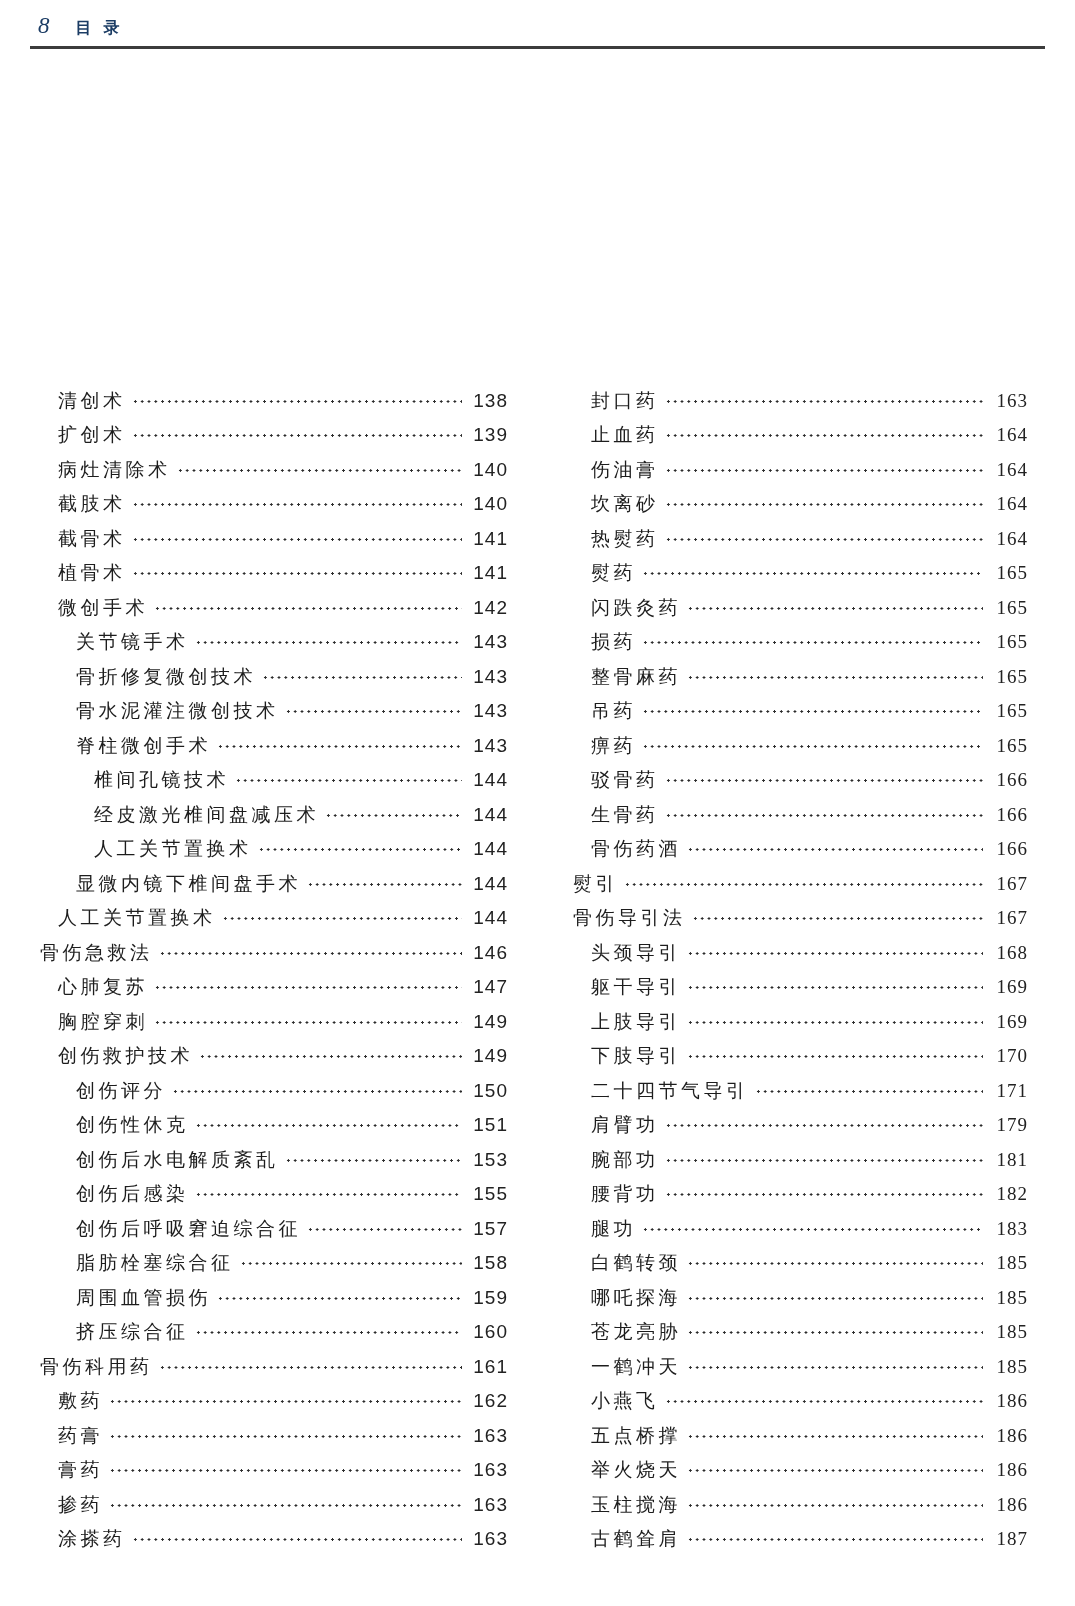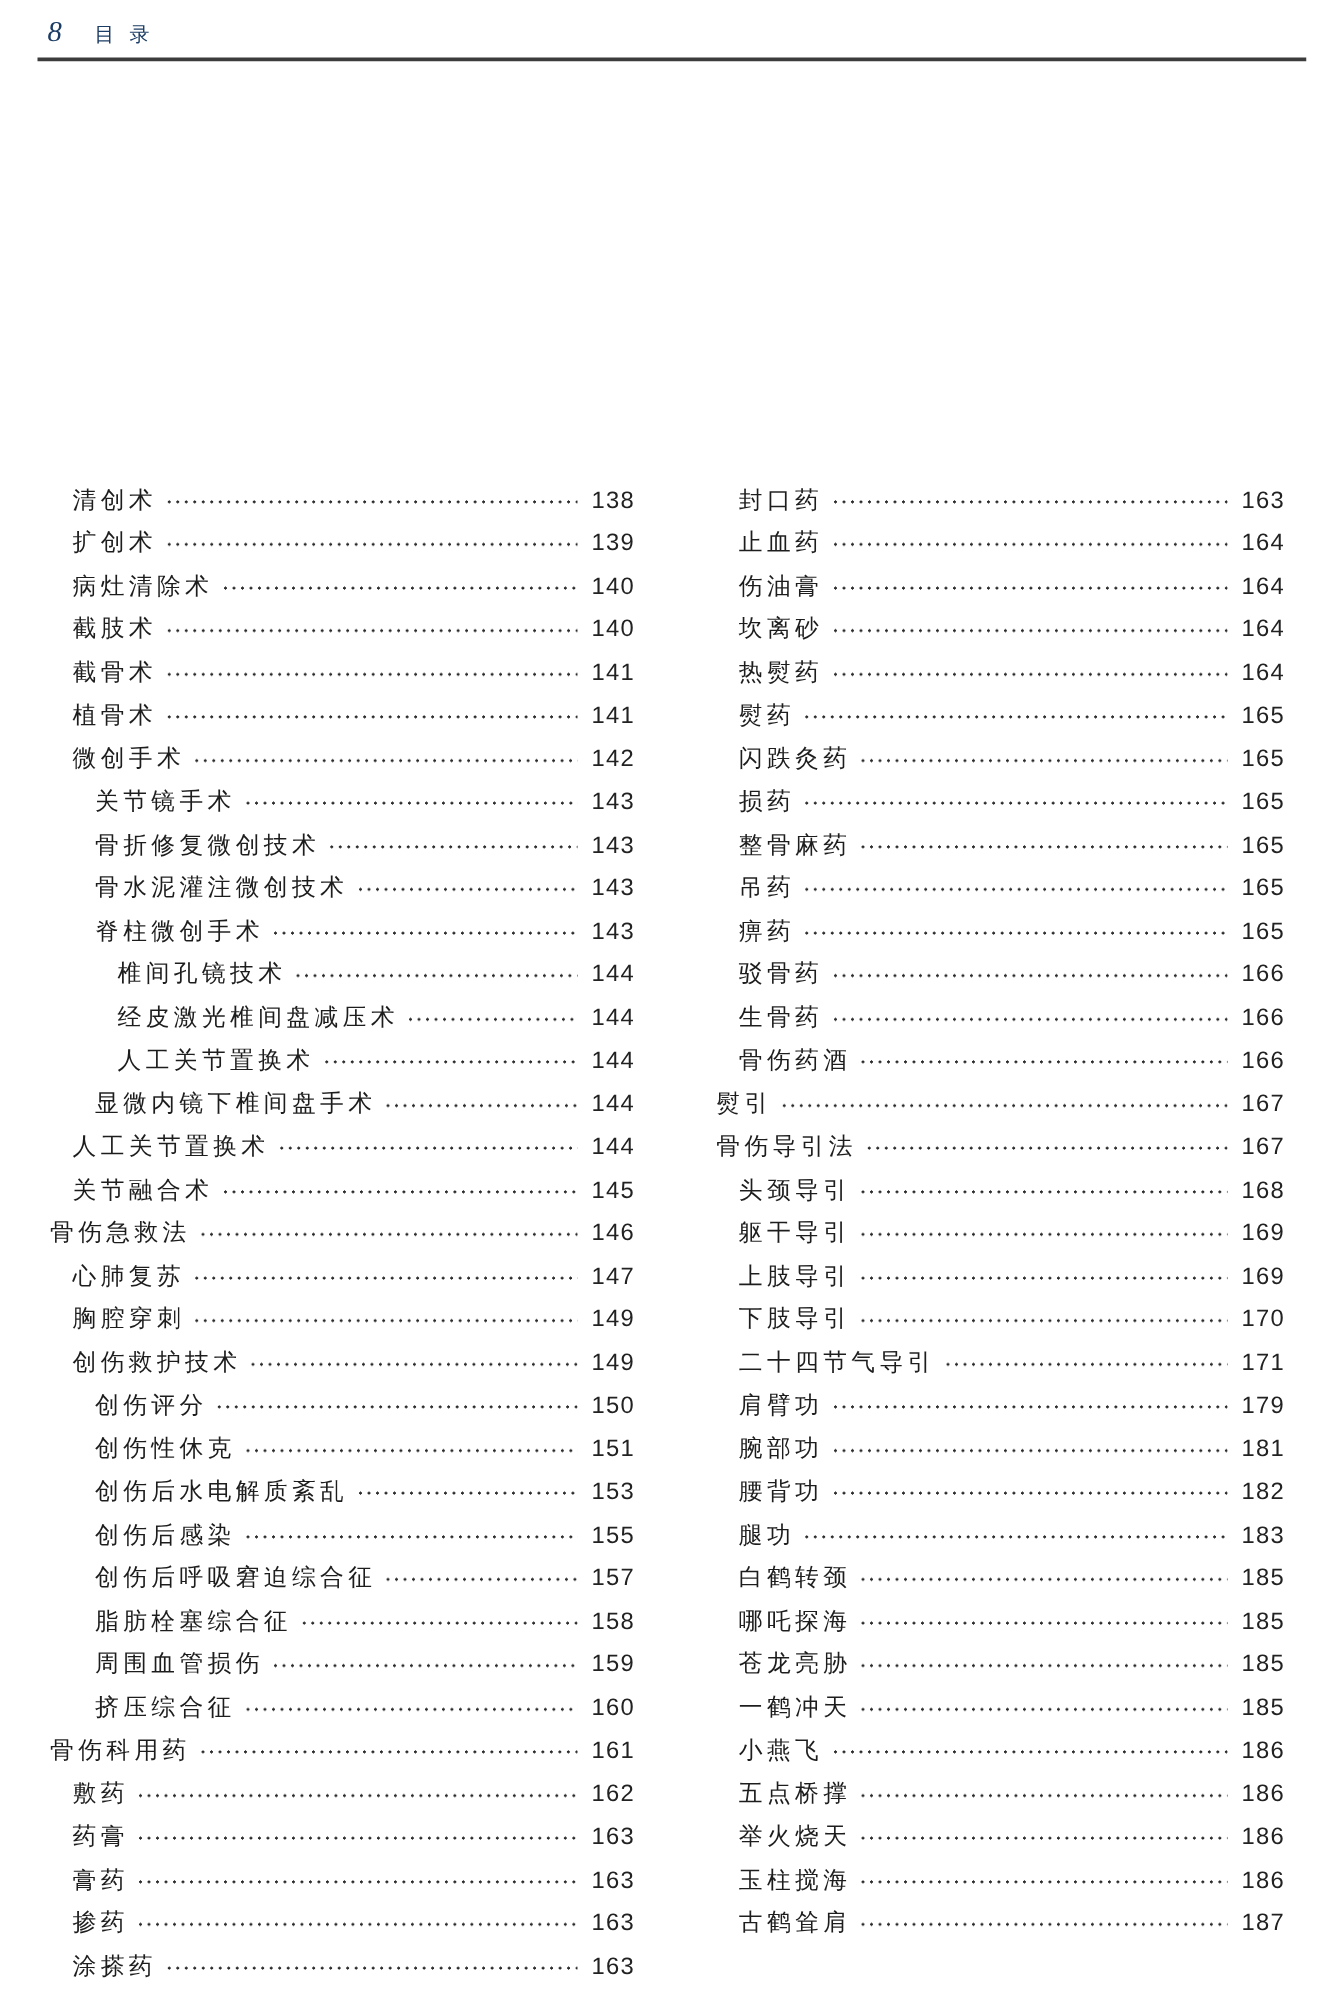--- a/index.html
+++ b/index.html
@@ -24,42 +24,42 @@
   .pgnum {
     font-family: "Liberation Serif", serif;
     font-style: italic;
     font-size: 23px;
     color: #1b3c64;
     line-height: 1;
   }
   .hdr-title {
     font-family: "Liberation Serif", serif;
     font-size: 16px;
-    font-weight: 400;
+    font-weight: 700;
     color: #1b3c64;
     letter-spacing: 4px;
     margin-left: 26px;
     line-height: 1;
   }
   .header-rule {
     position: absolute;
     left: 30px;
     width: 1015px;
     top: 46px;
     height: 3px;
     background: #3c3c3c;
   }
 
   
   .toc-col {
     position: absolute;
     top: 383px;
   }
   .toc-col-left  { left: 40px;  width: 468px; }
-  .toc-col-right { left: 573px; width: 455px; }
+  .toc-col-right { left: 573px; width: 455px; font-family: Liberation Serif, serif; }
 
   .toc-row {
     height: 34.5px;
     display: flex;
     align-items: center;
     white-space: nowrap;
   }
   .lv0 { padding-left: 0; }
   .lv1 { padding-left: 18px; }
   .lv2 { padding-left: 36px; }
@@ -175,25 +175,20 @@
     <div class="toc-row lv2">
       <span class="toc-title">显微内镜下椎间盘手术</span>
       <span class="toc-leader"></span>
       <span class="toc-page">144</span>
     </div>
     <div class="toc-row lv1">
       <span class="toc-title">人工关节置换术</span>
       <span class="toc-leader"></span>
       <span class="toc-page">144</span>
     </div>
-    <div class="toc-row lv1">
-      <span class="toc-title">关节融合术</span>
-      <span class="toc-leader"></span>
-      <span class="toc-page">145</span>
-    </div>
     <div class="toc-row lv0">
       <span class="toc-title">骨伤急救法</span>
       <span class="toc-leader"></span>
       <span class="toc-page">146</span>
     </div>
     <div class="toc-row lv1">
       <span class="toc-title">心肺复苏</span>
       <span class="toc-leader"></span>
       <span class="toc-page">147</span>
     </div>

